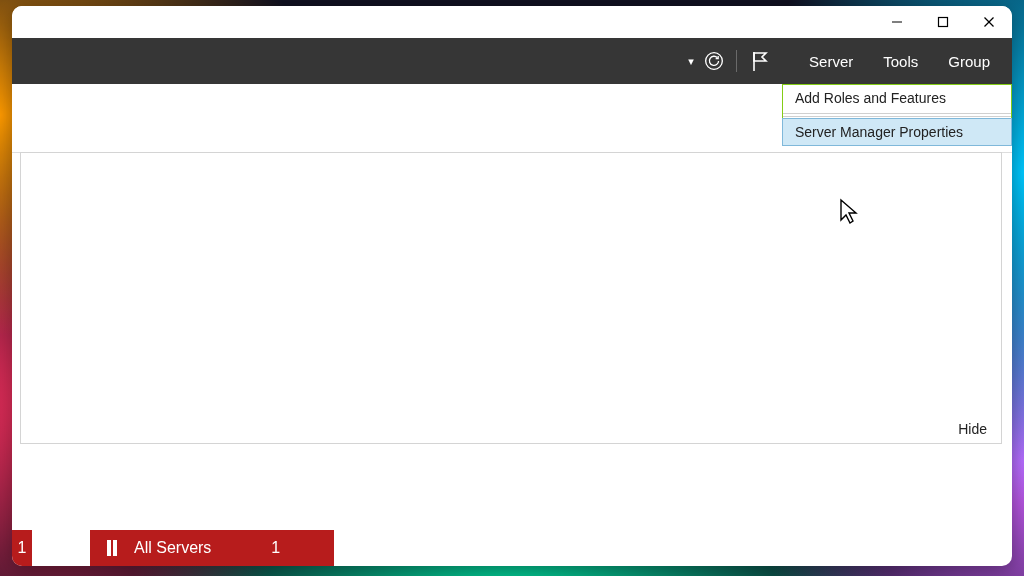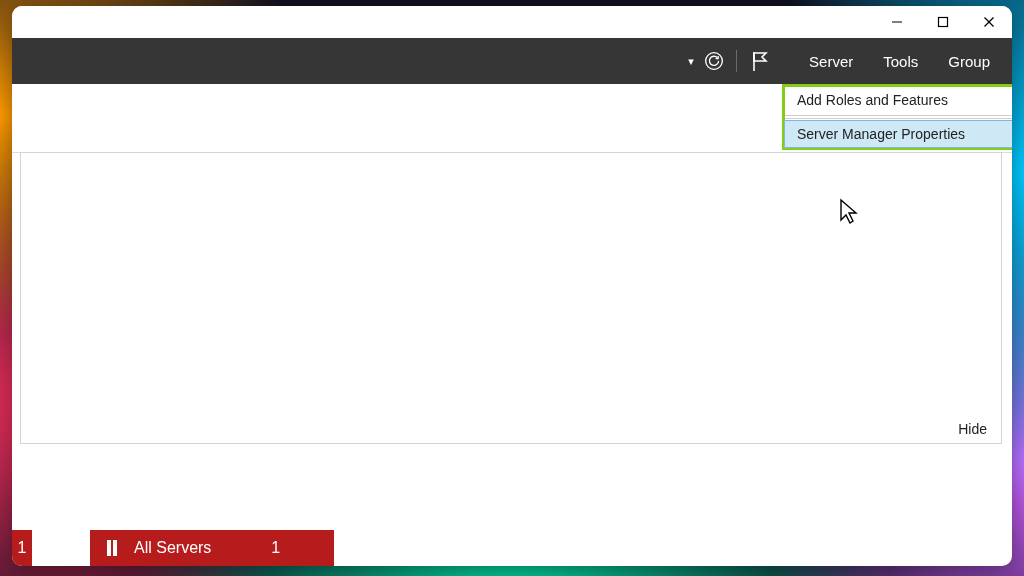--- a/index.html
+++ b/index.html
@@ -94,21 +94,21 @@
   .menu-item.active {
     background: #0078d4;
   }
   
   .dropdown {
     position: absolute;
     top: 78px;
     left: 770px;
     width: 228px;
     background: #fff;
-    border: 3px solid #84cc16;
+    border: 1px solid #84cc16;
     font-size: 14px;
     color: #222;
     z-index: 5;
   }
   .dd-item {
     padding: 5px 12px;
     white-space: nowrap;
   }
   .dd-item.highlight {
     background: #cfe8f6;

